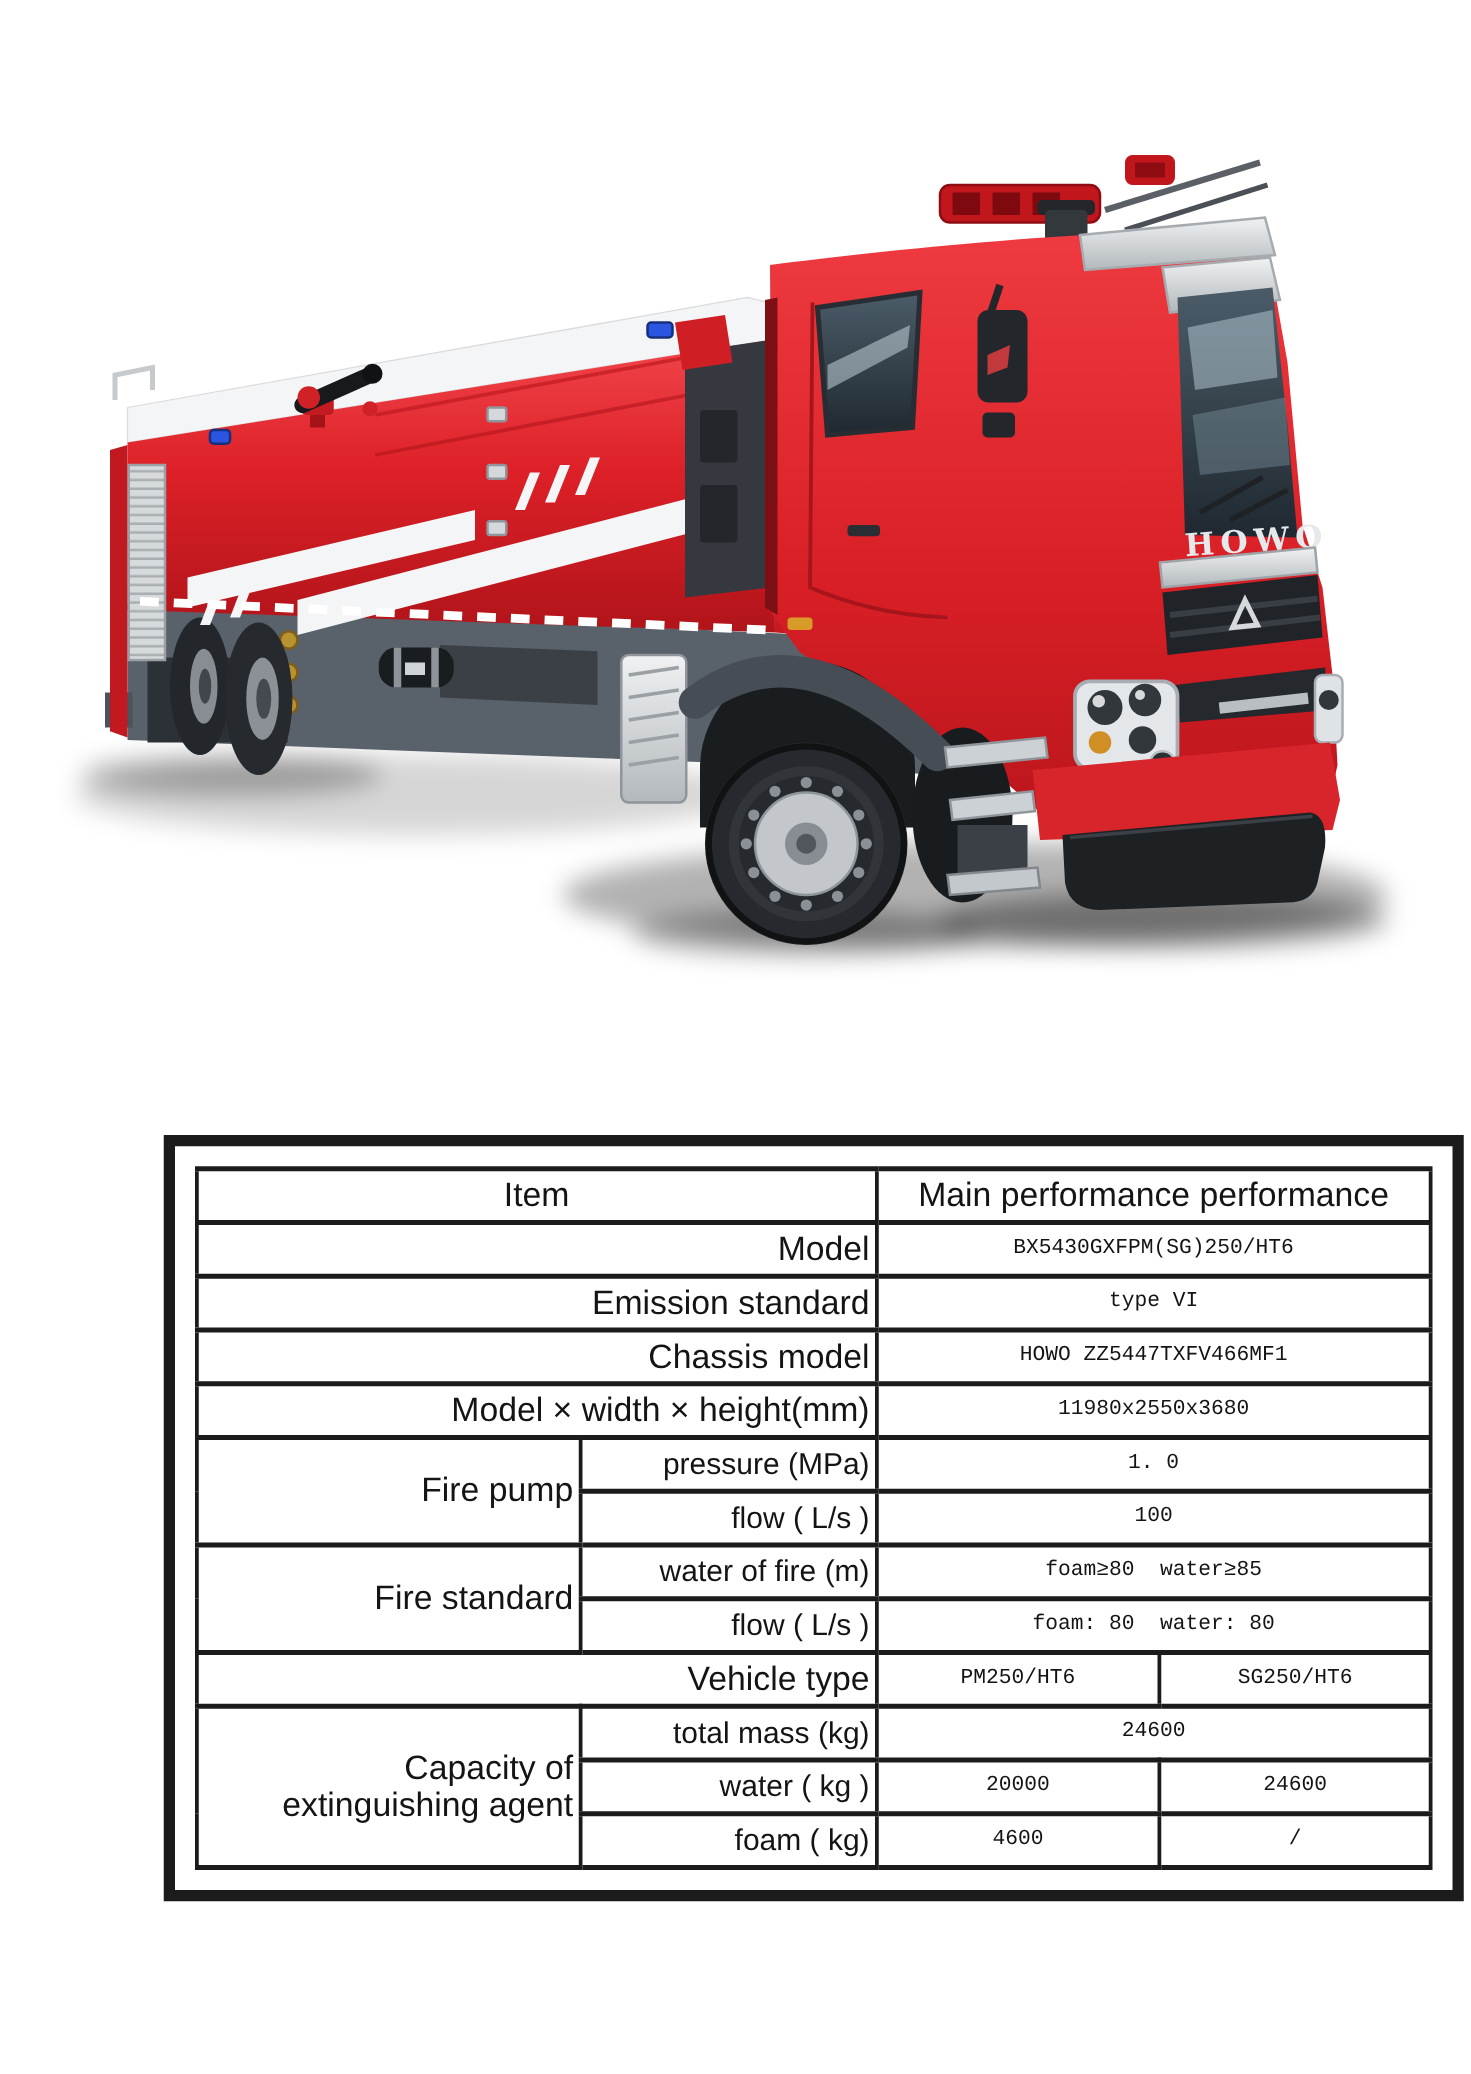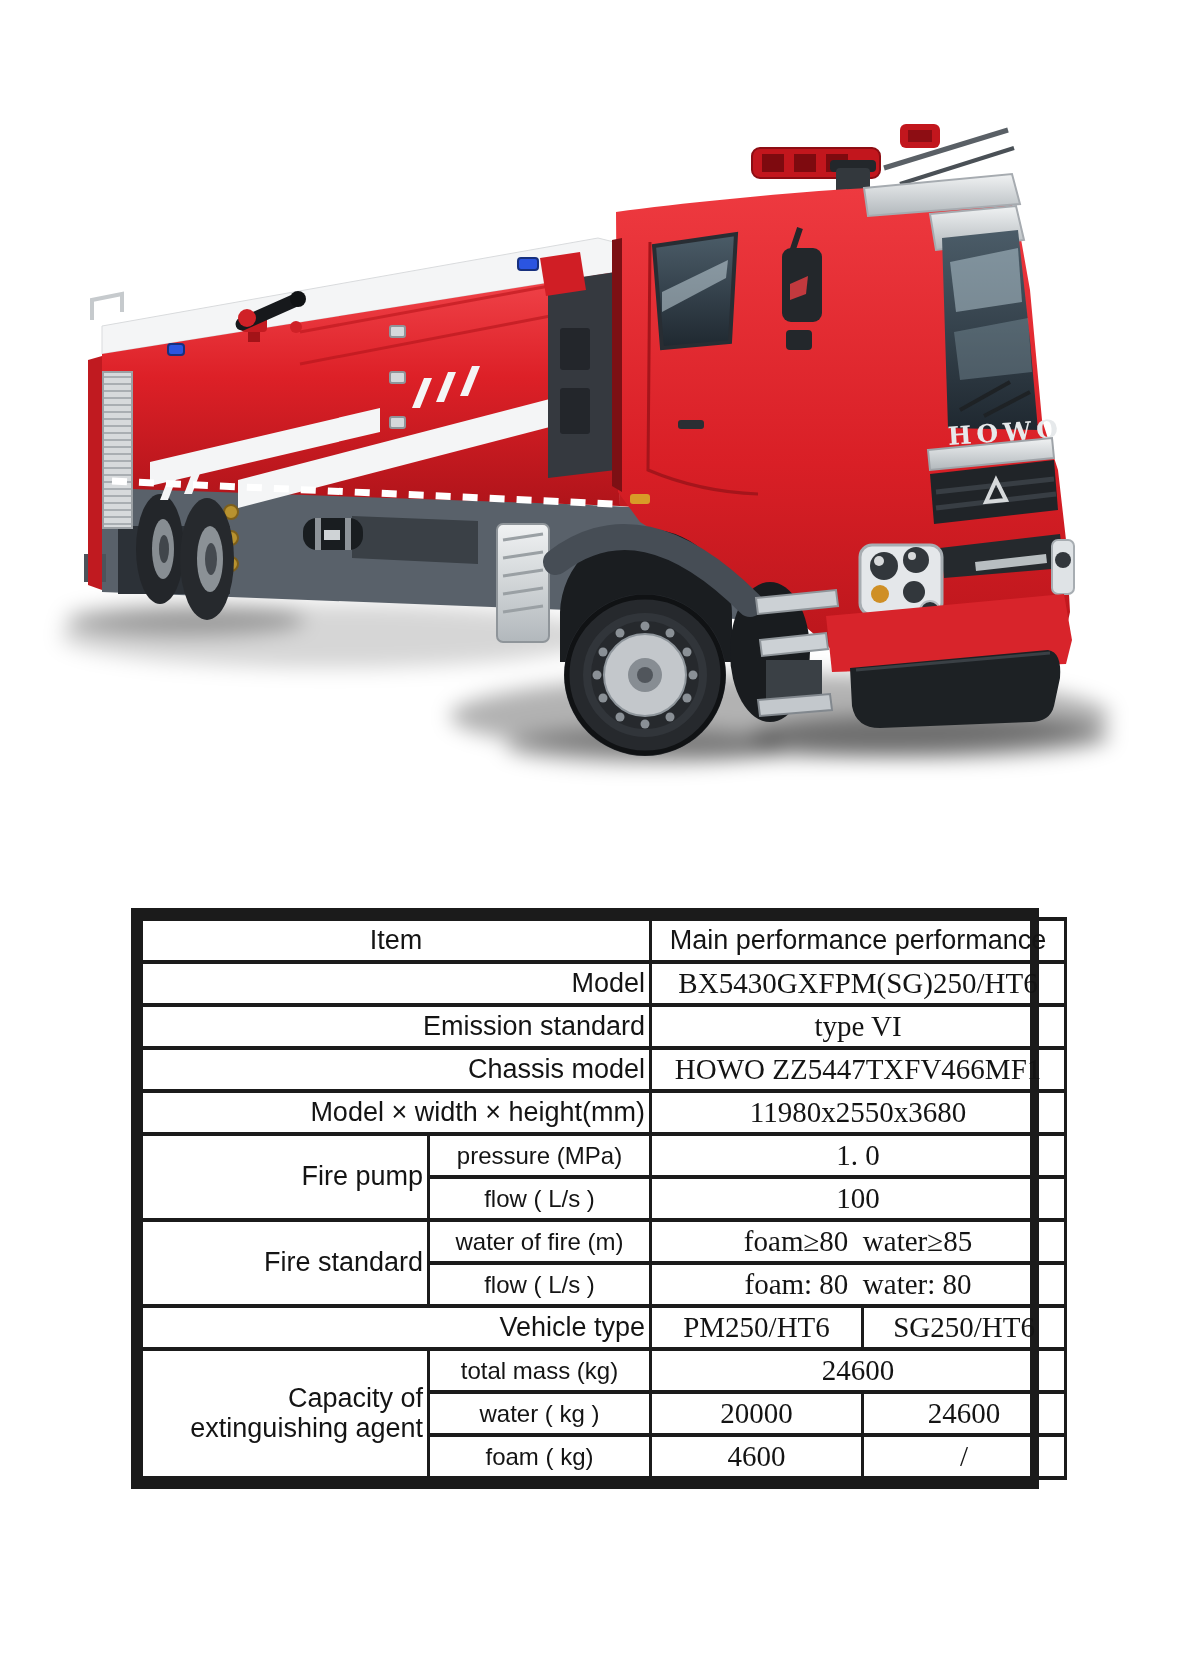--- a/index.html
+++ b/index.html
@@ -1,28 +1,28 @@
 <!DOCTYPE html>
 <html><head>
 <meta charset="utf-8">
 <style>
   html,body{margin:0;padding:0;background:#ffffff;}
   .page{position:relative;width:1177px;height:1659px;background:#ffffff;overflow:hidden;
         font-family:"Liberation Sans",sans-serif;}
   .truck-area{position:absolute;top:0;left:0;width:1177px;height:908px;}
   .truck-area svg{display:block;width:1177px;height:908px;}
-  .spec{position:absolute;top:908px;left:131px;width:908px;box-sizing:border-box;
-        border:9px solid #1b1b1b;padding:0;background:#ffffff;}
+  .spec{position:absolute;top:908px;left:131px;width:1040px;box-sizing:border-box;
+        border:9px solid #1b1b1b;padding:16px;background:#ffffff;}
   table.spec-table{border-collapse:collapse;width:100%;table-layout:fixed;}
   .spec-table td{border:3px solid #1b1b1b;border-top-width:4px;border-bottom-width:4px;
         height:39px;text-align:center;vertical-align:middle;white-space:pre-wrap;
         font-size:27px;color:#141414;padding:0 4px;line-height:1.08;
         font-family:"Liberation Sans",sans-serif;}
-  .spec-table td.sub{font-size:24px;}
-  .spec-table td.val{font-family:Liberation Serif, serif;font-size:29px;letter-spacing:0px;}
+  .spec-table td.sub{font-size:24px;text-align:right;}
+  .spec-table td.val{font-family:Liberation Mono, monospace;font-size:17px;letter-spacing:0px;}
   .spec-table td.hdr{font-size:27px;}
   .spec-table td.lbl{font-size:27px;text-align:right;}
 </style>
 </head>
 <body>
 
 <div class="page">
 
   <div class="truck-area">
     <svg viewBox="0 0 1177 908" xmlns="http://www.w3.org/2000/svg">

